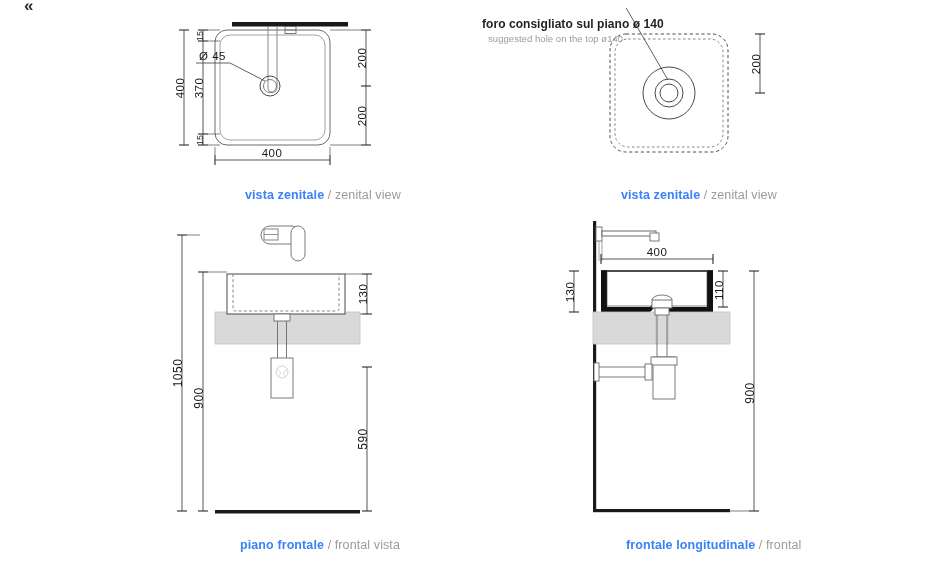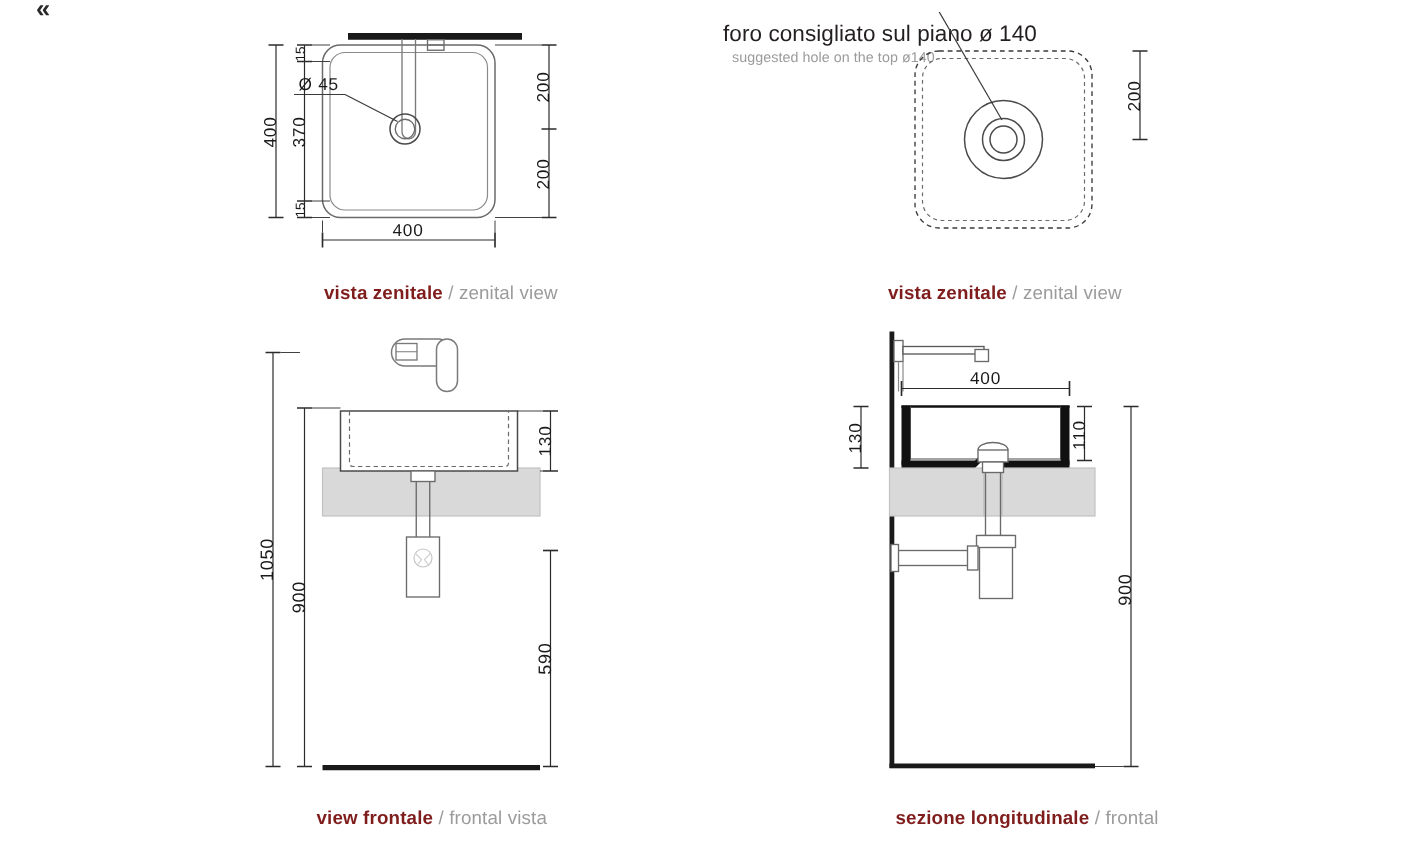--- a/index.html
+++ b/index.html
@@ -9,26 +9,26 @@
     color:#1a1a1a;
   }
   .sheet{position:absolute;inset:0;}
   svg{display:block;}
   .cap{
     position:absolute;
     font-size:12.5px;
     white-space:nowrap;
     letter-spacing:.1px;
   }
-  .cap .it{font-weight:bold;color:#7f1d1d;}
+  .cap .it{font-weight:bold;color:#3b82f6;margin-left:29px;}
   .cap .en{font-weight:normal;color:#9b9b9b;}
   .note{
     position:absolute;white-space:nowrap;
   }
-  .note .l1{font-size:15px;font-weight:normal;color:#231f20;letter-spacing:.05px;margin-top:24px;}
+  .note .l1{font-size:12px;font-weight:bold;color:#231f20;letter-spacing:.05px;margin-top:24px;}
   .note .l2{font-size:9.5px;font-weight:normal;color:#9b9b9b;letter-spacing:.05px;display:block;margin-top:1px;margin-left:6px;}
   .corner-mark{position:absolute;left:24px;top:-4px;font-size:17px;font-weight:bold;color:#2a2a2a;letter-spacing:-2px;}
 </style>
 </head>
 <body>
 
 <div class="sheet">
 
   <div class="corner-mark">«</div>
 
@@ -182,21 +182,21 @@
       <line x1="192" y1="296" x2="202" y2="296" stroke="#2b2b2b" stroke-width="1.1"></line>
     </g>
 
     <text x="12" y="158" transform="rotate(-90 12 158)" text-anchor="middle" font-family="Liberation Sans, sans-serif" font-size="12" fill="#1a1a1a" letter-spacing="0.5">1050</text>
     <text x="33" y="183" transform="rotate(-90 33 183)" text-anchor="middle" font-family="Liberation Sans, sans-serif" font-size="12" fill="#1a1a1a" letter-spacing="0.5">900</text>
     <text x="197" y="79" transform="rotate(-90 197 79)" text-anchor="middle" font-family="Liberation Sans, sans-serif" font-size="11.5" fill="#1a1a1a" letter-spacing="0.5">130</text>
     <text x="197" y="224" transform="rotate(-90 197 224)" text-anchor="middle" font-family="Liberation Sans, sans-serif" font-size="12" fill="#1a1a1a" letter-spacing="0.5">590</text>
   </svg>
 
   <div class="cap" style="left:211px;top:538px;">
-    <span class="it">view frontale</span>
+    <span class="it">piano frontale</span>
     <span class="en">/</span>
     <span class="en">frontal vista</span>
   </div>
 
   <svg style="position:absolute;left:560px;top:215px;" width="240" height="320" viewBox="0 0 240 320">
     <g fill="none">
 
       <rect x="33" y="6" width="3.2" height="291" fill="#1a1a1a" stroke="none"></rect>
 
       <rect x="33" y="294" width="137" height="3.2" fill="#1a1a1a" stroke="none"></rect>
@@ -260,18 +260,18 @@
       <line x1="170" y1="296" x2="189" y2="296" stroke="#2b2b2b" stroke-width="0.6"></line>
     </g>
 
     <text x="97" y="41" text-anchor="middle" font-family="Liberation Sans, sans-serif" font-size="11.5" fill="#1a1a1a" letter-spacing="0.5">400</text>
     <text x="14" y="77" transform="rotate(-90 14 77)" text-anchor="middle" font-family="Liberation Sans, sans-serif" font-size="11.5" fill="#1a1a1a" letter-spacing="0.5">130</text>
     <text x="163" y="75" transform="rotate(-90 163 75)" text-anchor="middle" font-family="Liberation Sans, sans-serif" font-size="11.5" fill="#1a1a1a" letter-spacing="0.5">110</text>
     <text x="194" y="178" transform="rotate(-90 194 178)" text-anchor="middle" font-family="Liberation Sans, sans-serif" font-size="12" fill="#1a1a1a" letter-spacing="0.5">900</text>
   </svg>
 
   <div class="cap" style="left:597px;top:538px;">
-    <span class="it">sezione longitudinale</span>
+    <span class="it">frontale longitudinale</span>
     <span class="en">/</span>
     <span class="en">frontal</span>
   </div>
 
 </div>
 
 </body></html>

